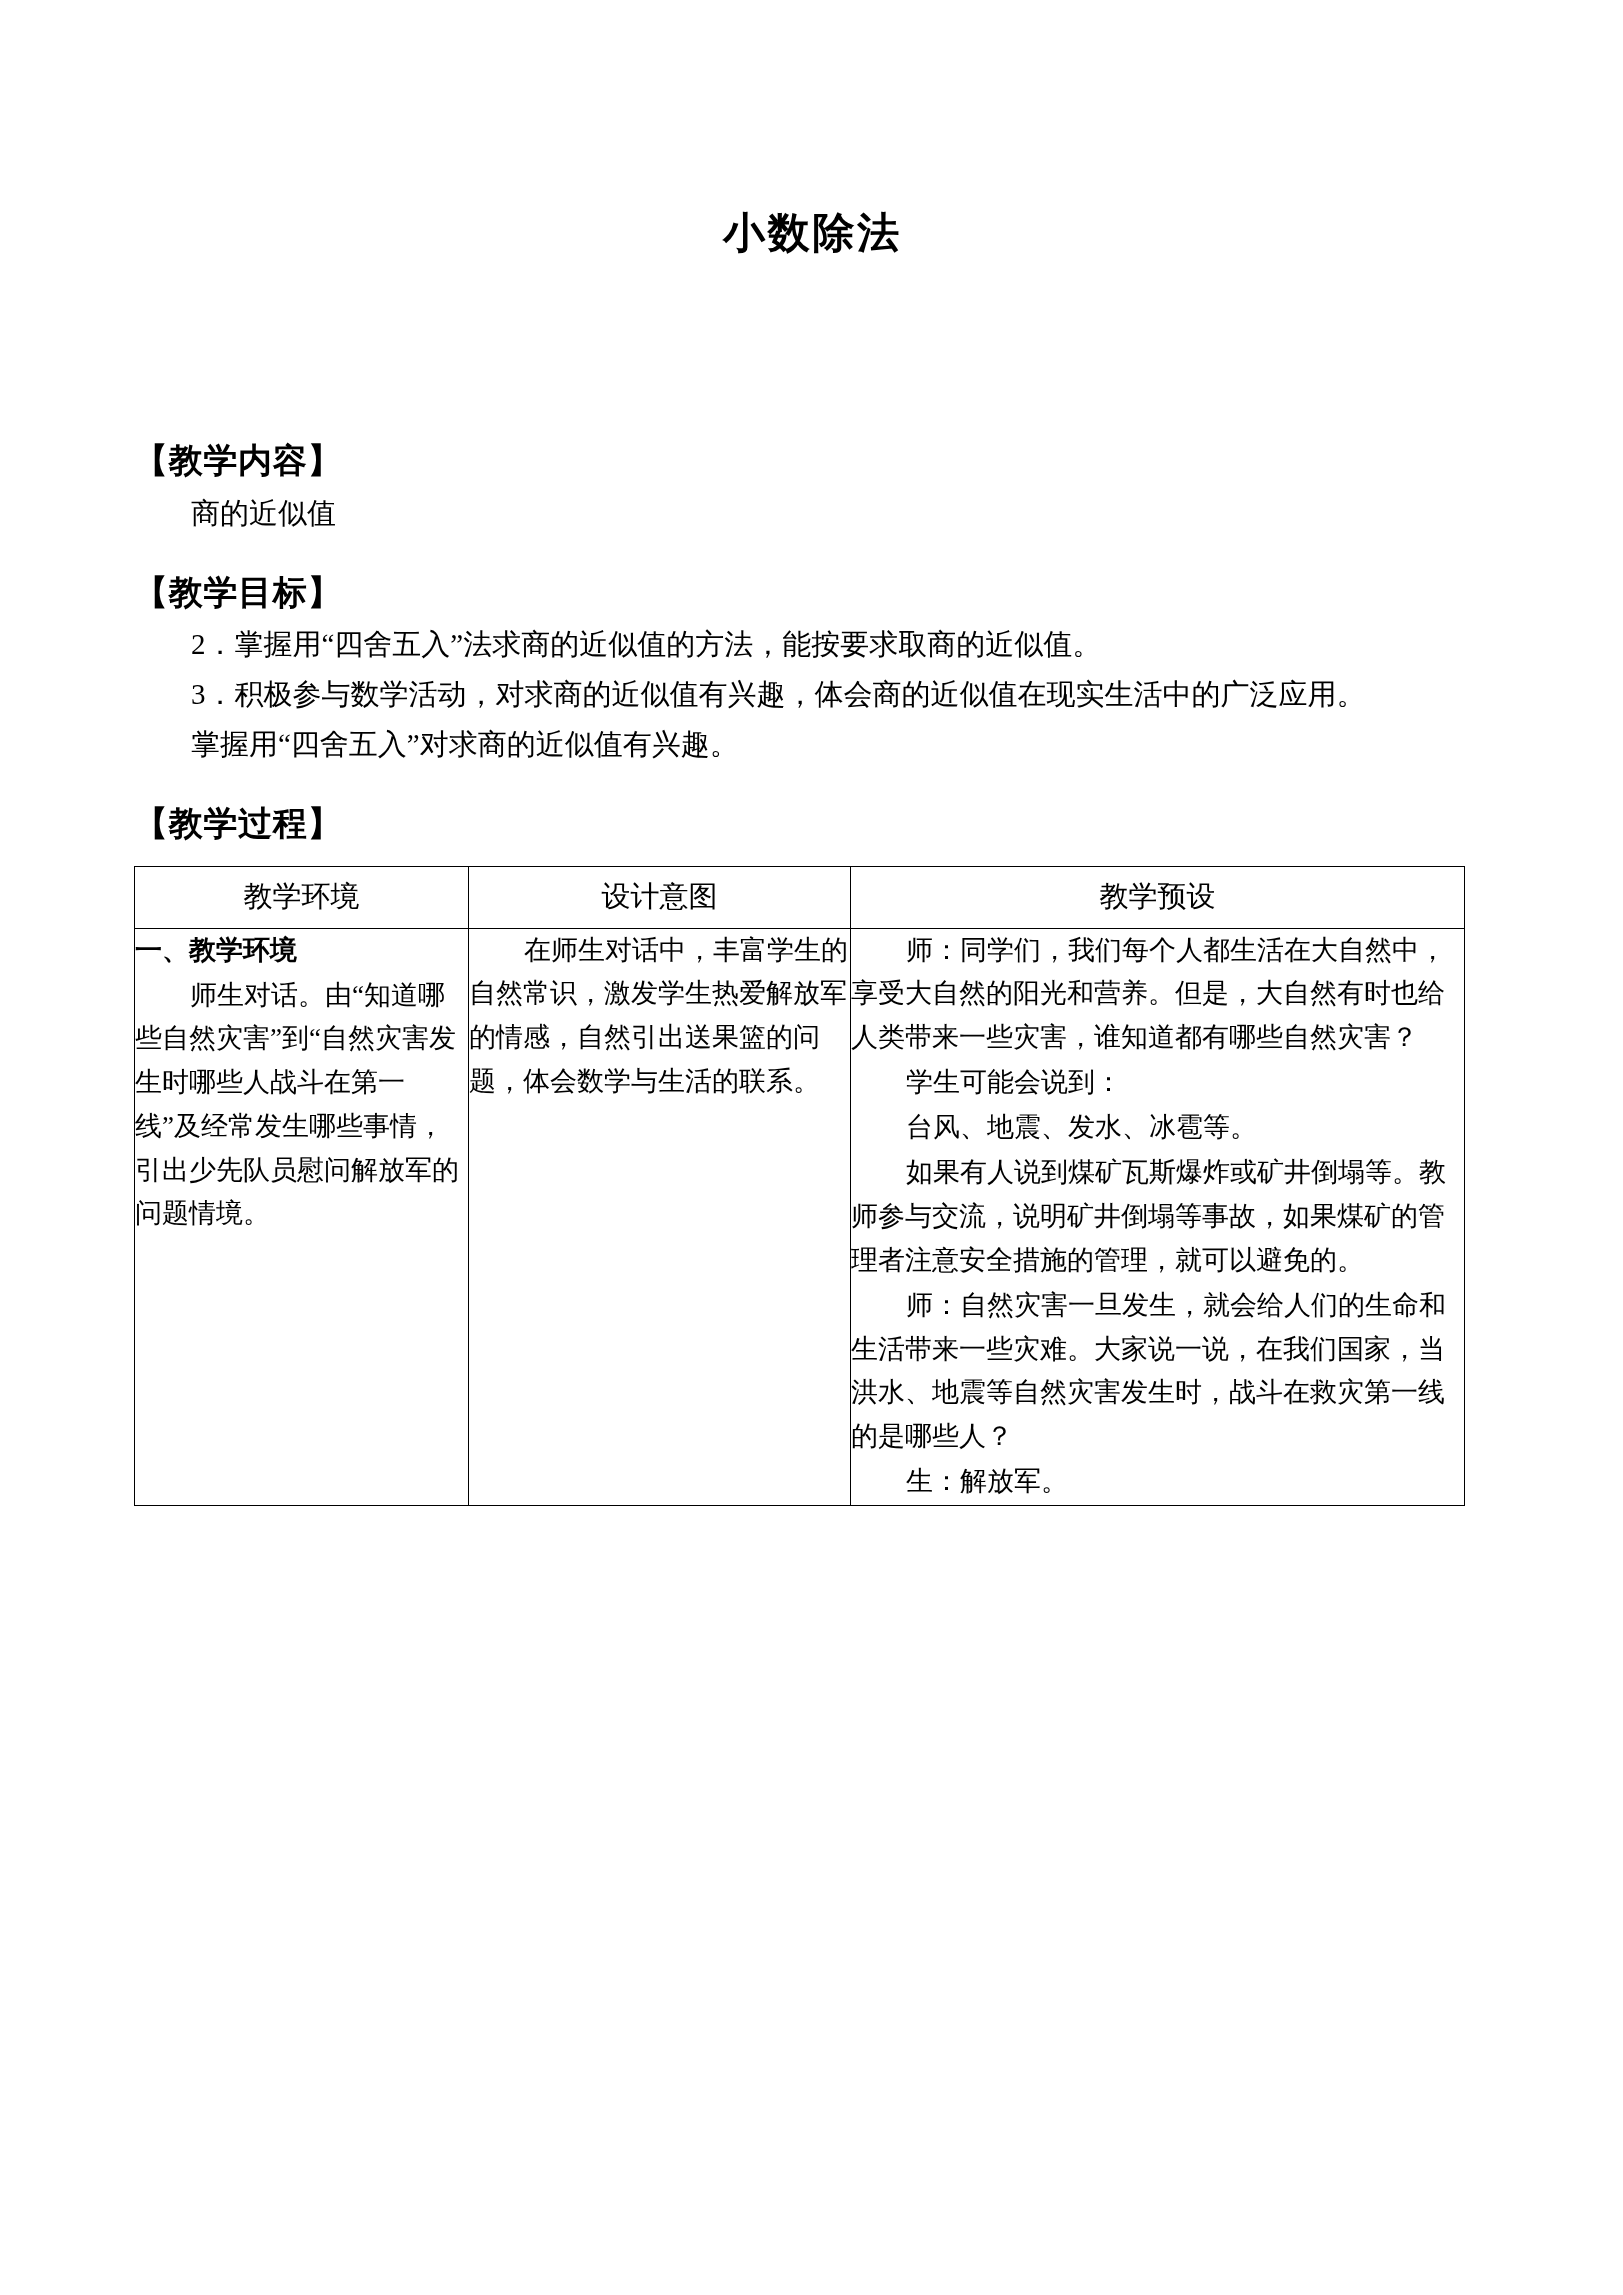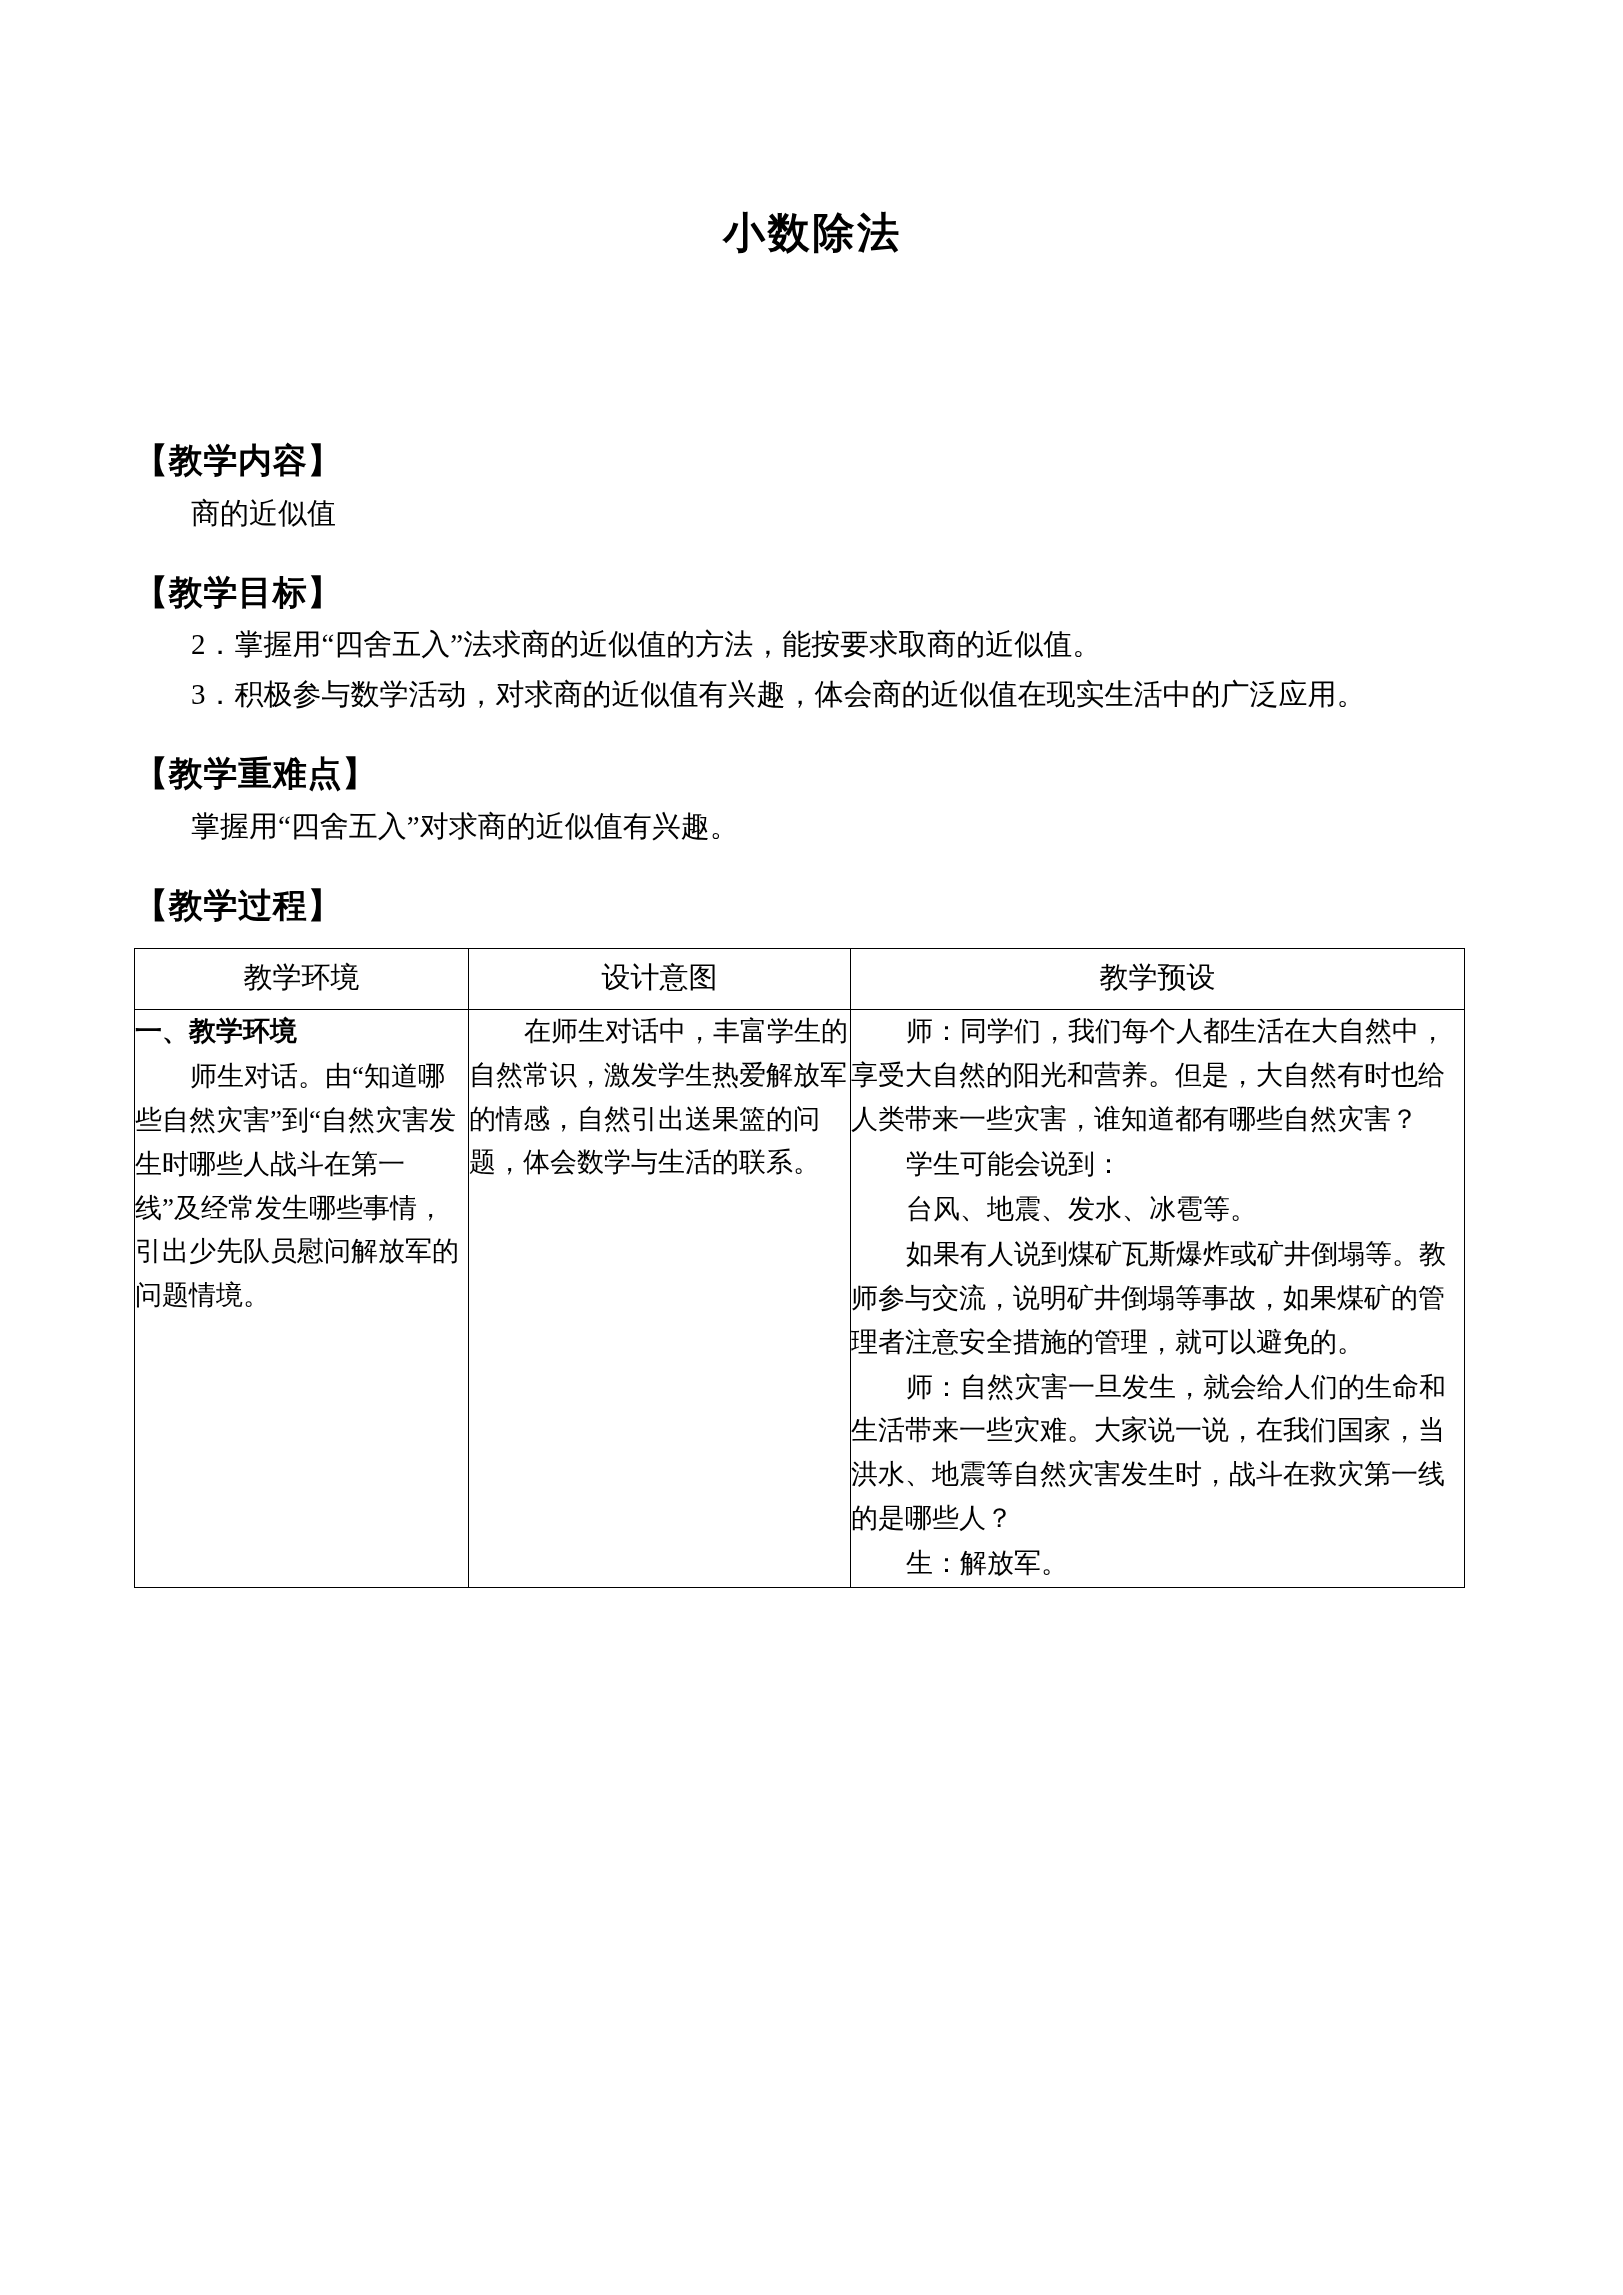--- a/index.html
+++ b/index.html
@@ -114,21 +114,20 @@
 
     <div class="section-head head-content">【教学内容】</div>
     <div class="body-line">商的近似值</div>
 
     <div class="section-head">【教学目标】</div>
     <div class="body-line">2．掌握用“四舍五入”法求商的近似值的方法，能按要求取商的近似值。</div>
     <div class="para-block">
         <span class="first">3．积极参与数学活动，对求商的近似值有兴趣，体会商的近似值在现实生活中的广泛应用。</span>
       </div>
 
-    <div class="section-head">【教学重难点】</div>
     <div class="body-line">掌握用“四舍五入”对求商的近似值有兴趣。</div>
 
     <div class="section-head">【教学过程】</div>
 
     <table class="process">
       <colgroup>
         <col class="col1">
           <col class="col2">
           <col class="col3">
       </colgroup>

